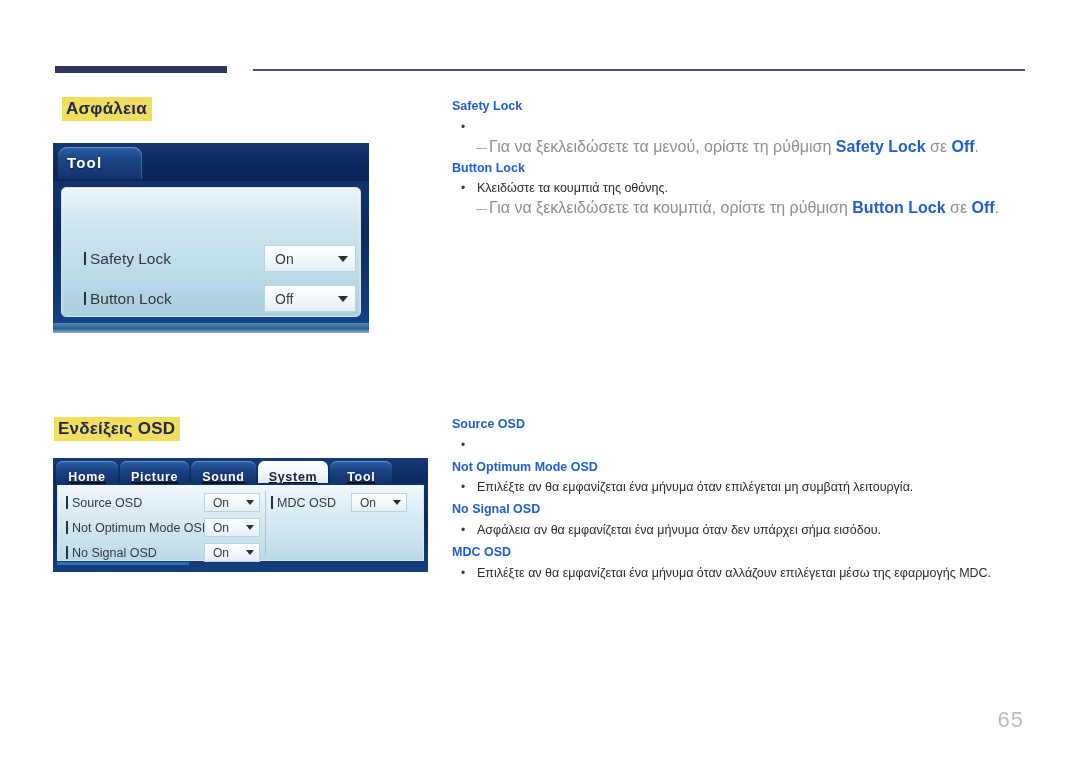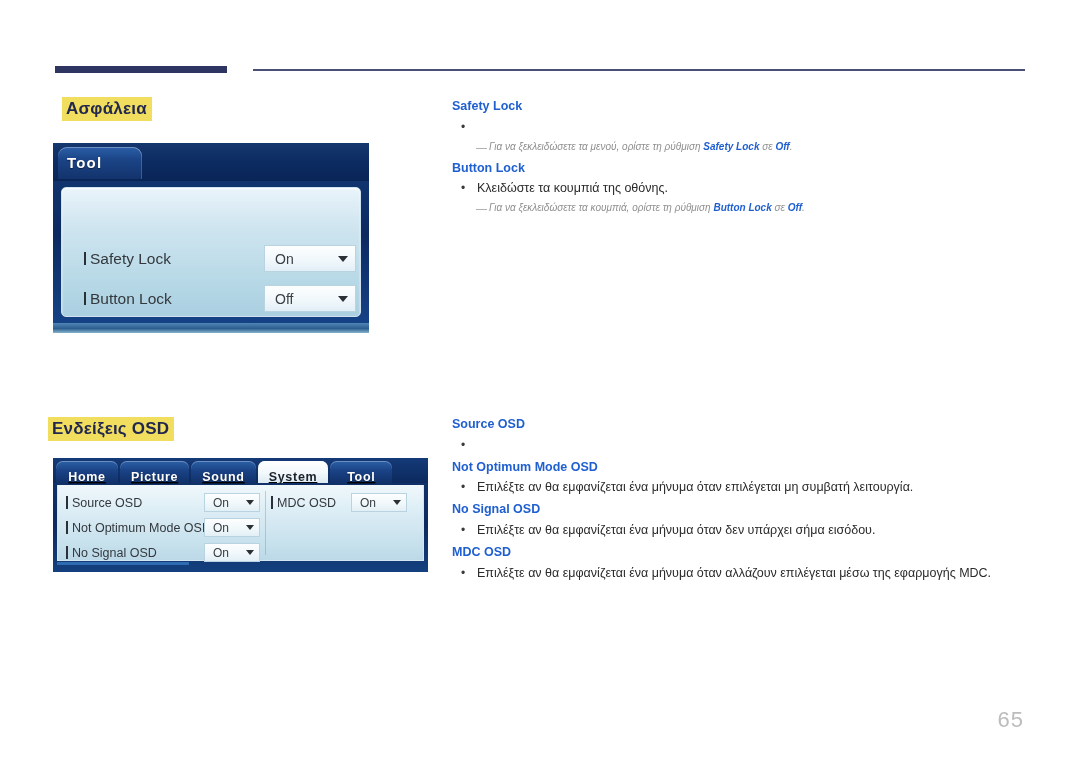--- a/index.html
+++ b/index.html
@@ -42,21 +42,21 @@
     font-size: 17px;
     font-weight: bold;
     color: #22284d;
     background: #f2de5e;
     padding: 2px 5px 3px 4px;
     letter-spacing: 0.2px;
     white-space: nowrap;
     line-height: 1.12;
   }
   #heading-safety { left: 62px; top: 97px; }
-  #heading-osd    { left: 48px; top: 417px; }
+  #heading-osd    { left: 54px; top: 417px; }
 
   
   .osd-panel {
     position: absolute;
     box-sizing: border-box;
     background: #0d2f6b;
     border: 1px solid #9fb8cf;
     overflow: hidden;
     text-decoration: underline;
   }
@@ -279,23 +279,22 @@
   }
   .note-line .dash {
     flex: none;
     width: 13px;
     color: #9a9a9a;
     font-size: 11px;
     line-height: 16px;
   }
   .note-line .txt {
     color: #8f8f8f;
-    font-size: 10px;
+    font-size: 16px;
     line-height: 16px;
-    font-style: italic;
   }
   .note-line .txt b {
     color: #1f5fd0;
     font-weight: bold;
   }
   .bullet-line .txt b {
     color: #1f5fd0;
     font-weight: bold;
   }
 
@@ -456,21 +455,21 @@
     <div class="bullet-line">
       <span class="dot">•</span>
       <span class="txt">Επιλέξτε αν θα εμφανίζεται ένα μήνυμα όταν επιλέγεται μη συμβατή λειτουργία.</span>
     </div>
   </div>
 
   <div class="desc-block">
     <p class="desc-title">No Signal OSD</p>
     <div class="bullet-line">
       <span class="dot">•</span>
-      <span class="txt">Επιλέξτε αν θα εμφανίζεται ένα μήνυμα όταν δεν υπάρχει σήμα εισόδου.</span>
+      <span class="txt">Ασφάλεια αν θα εμφανίζεται ένα μήνυμα όταν δεν υπάρχει σήμα εισόδου.</span>
     </div>
   </div>
 
   <div class="desc-block">
     <p class="desc-title">MDC OSD</p>
     <div class="bullet-line">
       <span class="dot">•</span>
       <span class="txt">Επιλέξτε αν θα εμφανίζεται ένα μήνυμα όταν αλλάζουν επιλέγεται μέσω της εφαρμογής MDC.</span>
     </div>
   </div>

